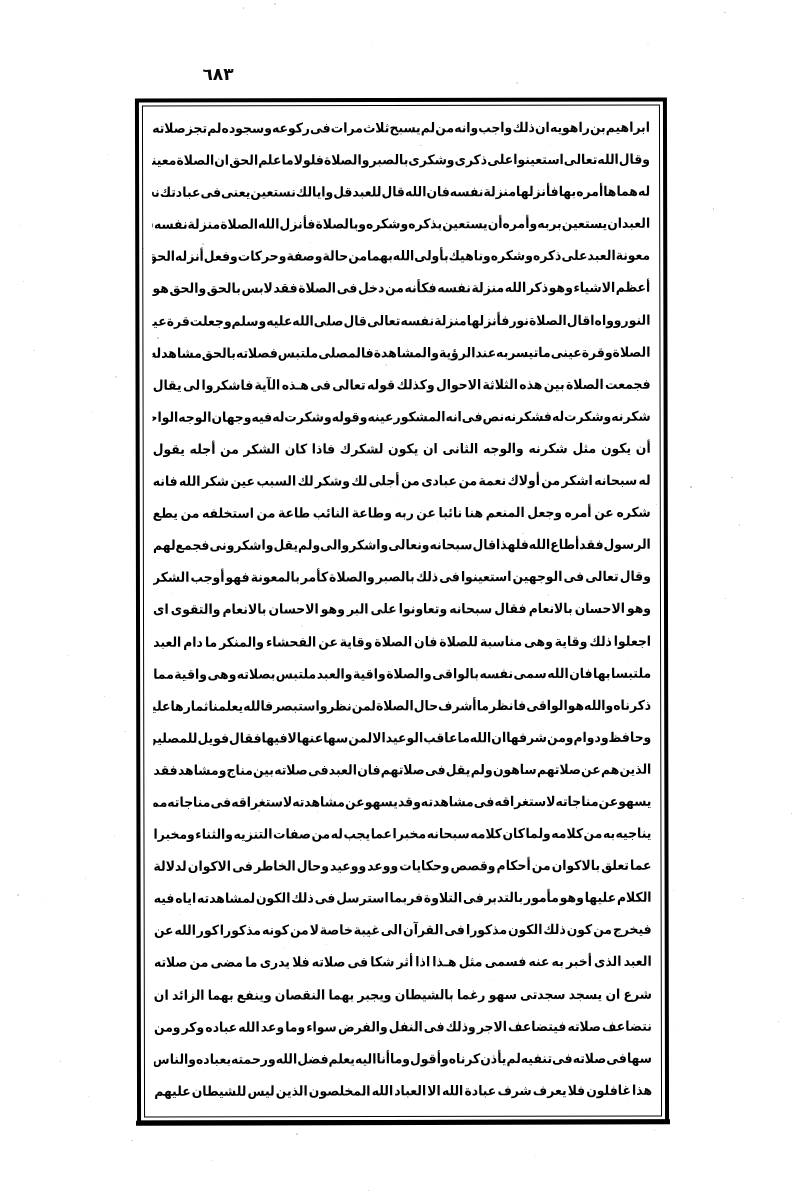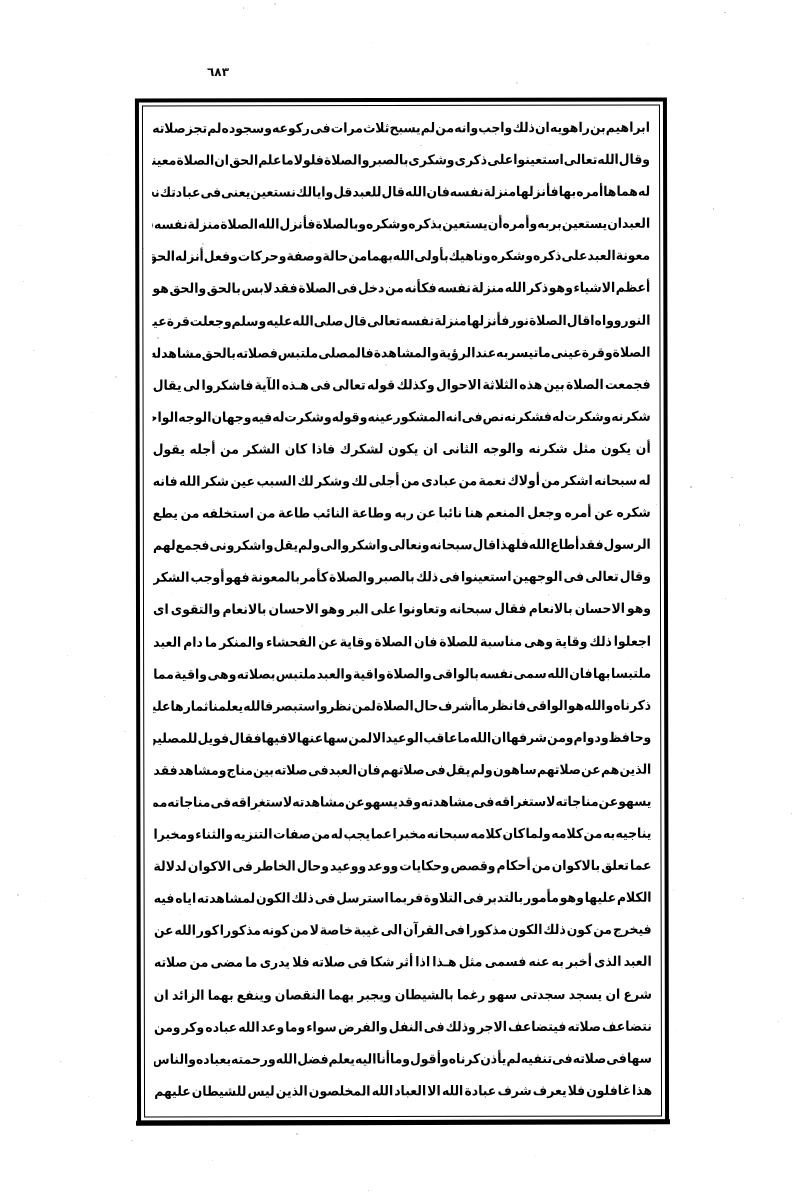--- a/index.html
+++ b/index.html
@@ -22,21 +22,21 @@
   }
 
   
   .folio {
     position: absolute;
     top: 66px;
     left: 186px;
     width: 64px;
     text-align: center;
     font-family: "DejaVu Sans", "Liberation Sans", sans-serif;
-    font-size: 12px;
+    font-size: 17px;
     font-weight: 700;
     letter-spacing: 0.5px;
     color: #0a0a0a;
     direction: rtl;
     line-height: 1;
   }
 
   
   .frame-outer {
     position: absolute;

